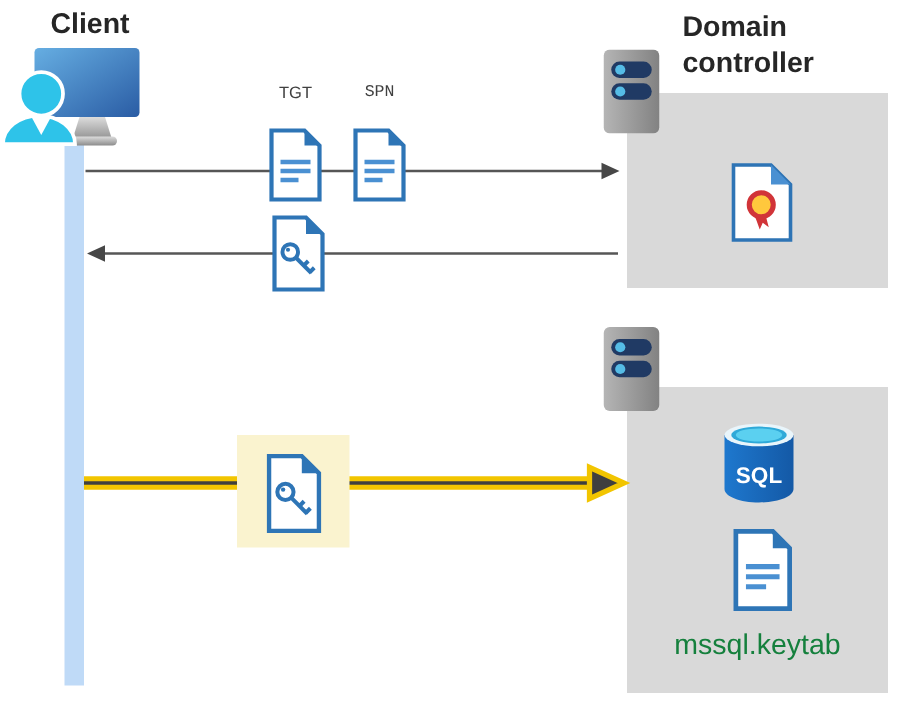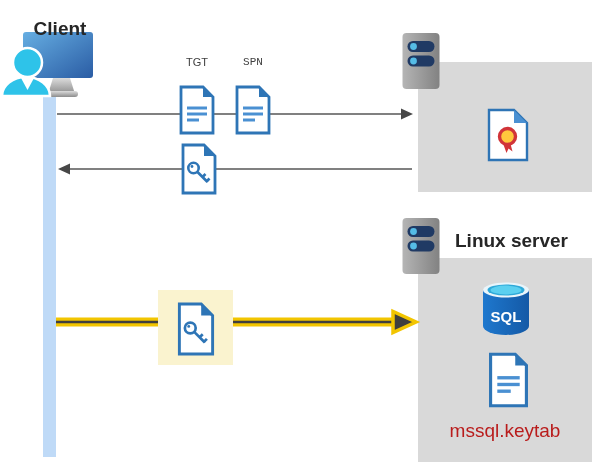--- a/index.html
+++ b/index.html
@@ -7,28 +7,28 @@
     position:relative;width:600px;height:468px;background:#ffffff;
     font-family:"Liberation Sans", sans-serif;overflow:hidden;
   }
   .abs{position:absolute;}
   .lifeline{left:43px;top:95px;width:13px;height:362px;background:#BFDAF7;}
   .graybox{background:#D9D9D9;width:174px;}
   .box-dc{left:418px;top:62px;height:130px;}
   .box-linux{left:418px;top:258px;height:204px;}
   .highlight{left:158px;top:290px;width:75px;height:75px;background:#FAF3CF;}
   .node-title{font-weight:bold;font-size:19px;line-height:24px;color:#262626;}
-  .lbl-client{left:18px;top:5px;width:84px;text-align:center;margin-top:12px;}
+  .lbl-client{left:18px;top:5px;width:84px;text-align:center;}
   .lbl-dc{left:455px;top:7px;width:120px;}
   .lbl-linux{left:455px;top:229px;width:145px;}
   .msg-label{font-size:11px;color:#404040;text-align:center;}
   .lbl-tgt{left:178px;top:56px;width:38px;}
   .lbl-spn{left:234px;top:56px;width:38px;font-family:Liberation Mono, monospace;}
   .lbl-keytab{left:418px;top:420px;width:174px;text-align:center;
-              font-size:19px;color:#b91c1c;}
+              font-size:19px;color:#15803d;}
   svg{display:block;}
   .arrows{left:0;top:0;pointer-events:none;}
 </style>
 </head>
 <body>
 
 <div class="stage">
 
   <svg width="0" height="0" style="position:absolute" aria-hidden="true">
     <defs>
@@ -123,36 +123,36 @@
     <path d="M26.5 38.5 L29.5 35.5" stroke="#2E75B6" stroke-width="2.6"></path>
   </svg>
 
   <svg class="abs" style="left:401px;top:33px" width="40" height="56" viewBox="0 0 40 56">
     <rect x="1.5" y="0" width="37" height="56" rx="4" fill="url(#srvGrad)"></rect>
     <rect x="6.5" y="8" width="27" height="11" rx="5.5" fill="#203A64"></rect>
     <circle cx="12.5" cy="13.5" r="3.4" fill="#55BCE6"></circle>
     <rect x="6.5" y="22.5" width="27" height="11" rx="5.5" fill="#203A64"></rect>
     <circle cx="12.5" cy="28" r="3.4" fill="#55BCE6"></circle>
   </svg>
+  <div class="abs node-title lbl-dc">Domain controller</div>
 
   <svg class="abs" style="left:486px;top:108px" width="44" height="54" viewBox="0 0 44 54">
     <path d="M3 2 h25 l13 13 v37 H3 Z" fill="#fff" stroke="#2E74B5" stroke-width="2.4"></path>
     <path d="M28 2 v13 h13 Z" fill="#4A90D2"></path>
     <polygon points="16.5,34 20.5,45 22.5,40.5 26.5,43.5 24,34" fill="#D13438"></polygon>
     <circle cx="21.5" cy="28.5" r="8" fill="#FFC83D" stroke="#D13438" stroke-width="3.4"></circle>
   </svg>
 
   <svg class="abs" style="left:401px;top:218px" width="40" height="56" viewBox="0 0 40 56">
     <rect x="1.5" y="0" width="37" height="56" rx="4" fill="url(#srvGrad)"></rect>
     <rect x="6.5" y="8" width="27" height="11" rx="5.5" fill="#203A64"></rect>
     <circle cx="12.5" cy="13.5" r="3.4" fill="#55BCE6"></circle>
     <rect x="6.5" y="22.5" width="27" height="11" rx="5.5" fill="#203A64"></rect>
     <circle cx="12.5" cy="28" r="3.4" fill="#55BCE6"></circle>
   </svg>
-  <div class="abs node-title lbl-linux">Linux server</div>
 
   <svg class="abs" style="left:480px;top:280px" width="52" height="56" viewBox="0 0 52 56">
     <path d="M3 10 V46 C3 51 13.3 55 26 55 C38.7 55 49 51 49 46 V10 Z" fill="url(#sqlGrad)"></path>
     <ellipse cx="26" cy="10" rx="23" ry="7.5" fill="#E9F5FB"></ellipse>
     <ellipse cx="26" cy="10" rx="18.5" ry="5.6" fill="#2FA9D8"></ellipse>
     <ellipse cx="26" cy="10" rx="15.5" ry="4.4" fill="#5BD0F0"></ellipse>
     <text x="26" y="42" text-anchor="middle" font-family="Liberation Sans, sans-serif" font-size="15" font-weight="bold" fill="#ffffff">SQL</text>
   </svg>
 
   <svg class="abs" style="left:487px;top:352px" width="43" height="56" viewBox="0 0 38 50">

